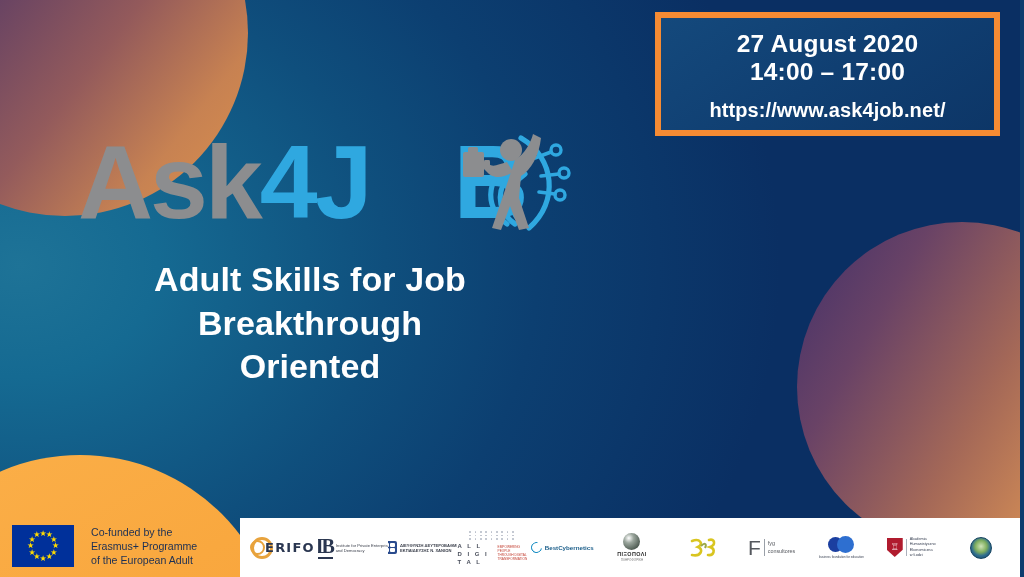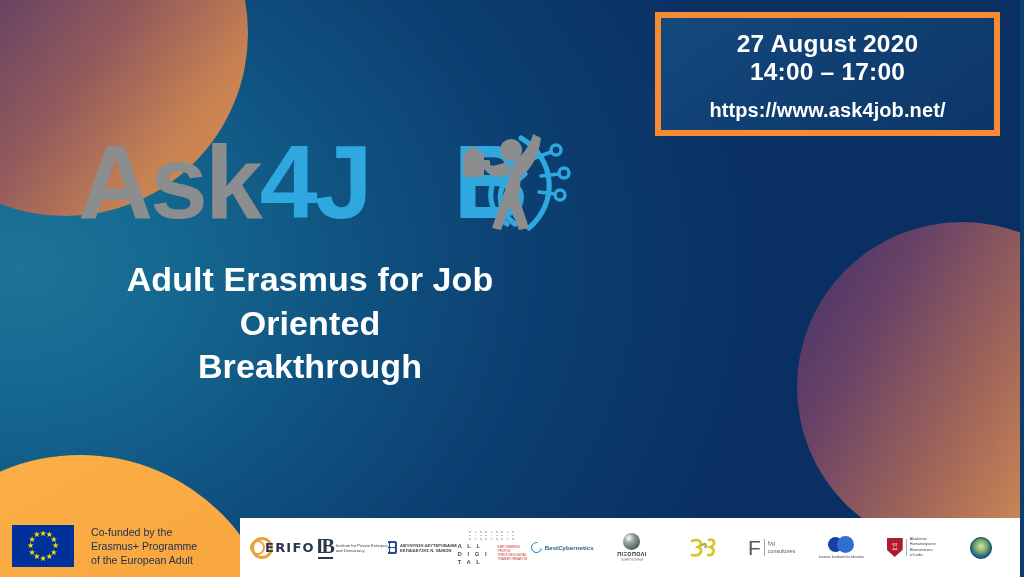--- a/index.html
+++ b/index.html
@@ -223,23 +223,23 @@
 
       <g fill="#8c8d8f">
         <rect x="0" y="28" width="21" height="25" rx="2"></rect>
         <rect x="5" y="23" width="10" height="6" rx="1.6"></rect>
         <rect x="21" y="36" width="6" height="9" rx="1.4"></rect>
       </g>
     </svg>
   </div>
 
   <div id="subtitle">
-    <div>Adult Erasmus for Job</div>
+    <div>Adult Skills for Job</div>
+    <div>Breakthrough</div>
     <div>Oriented</div>
-    <div>Breakthrough</div>
   </div>
 
   <div id="erasmus">
     <div id="eu-flag">
         <span class="star" style="left: 27px; top: 4.5px;">★</span>
         <span class="star" style="left: 33.25px; top: 6.17468px;">★</span>
         <span class="star" style="left: 37.8253px; top: 10.75px;">★</span>
         <span class="star" style="left: 39.5px; top: 17px;">★</span>
         <span class="star" style="left: 37.8253px; top: 23.25px;">★</span>
         <span class="star" style="left: 33.25px; top: 27.8253px;">★</span>

